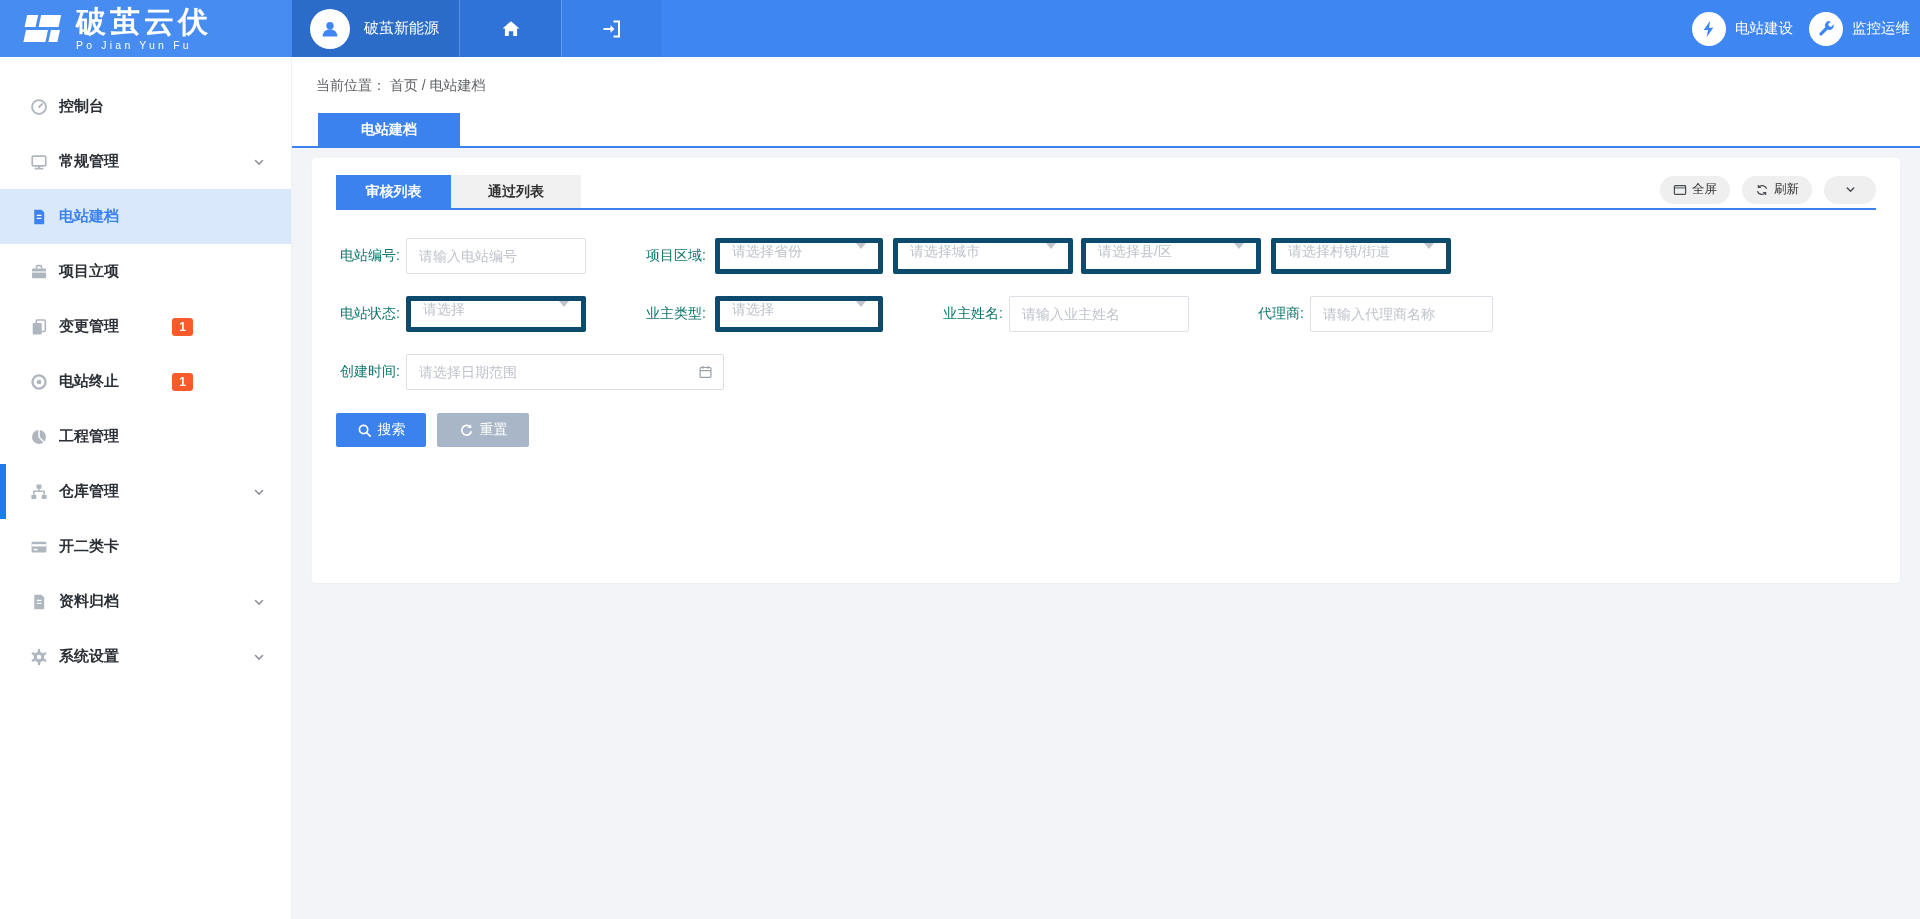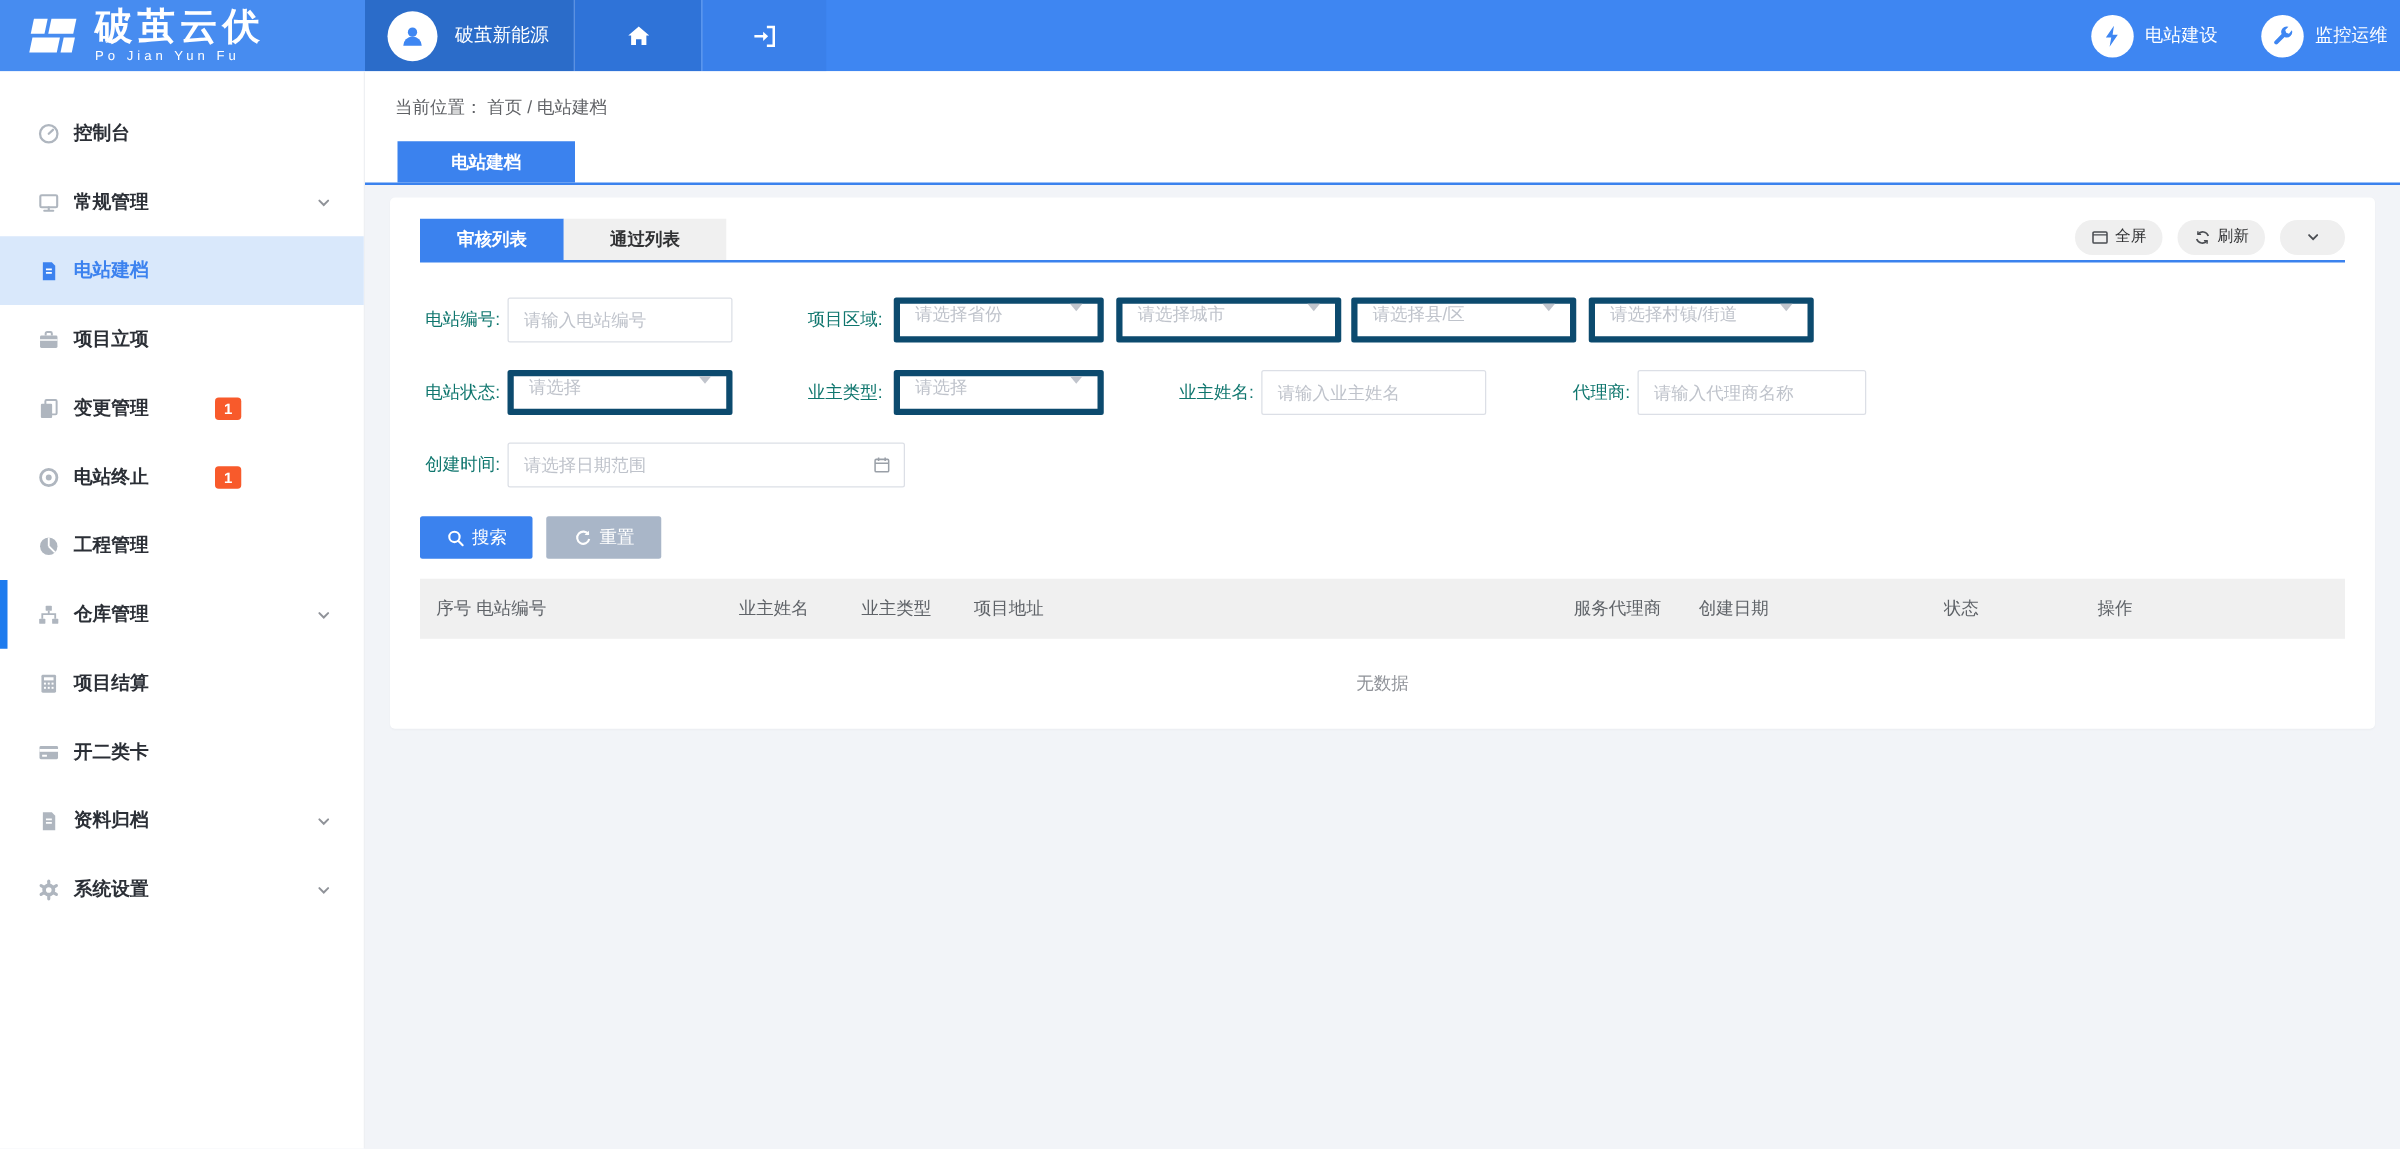--- a/index.html
+++ b/index.html
@@ -13,21 +13,21 @@
   .logo-mark { margin-right:12px; }
   .logo-text .cn { color:#fff; font-size:30px; font-weight:bold; letter-spacing:4px; line-height:1.05; }
   .logo-text .en { color:#fff; font-size:10.5px; letter-spacing:3.2px; margin-top:2px; }
   .seg { display:flex; align-items:center; flex:none; }
   .seg-user { width:167px; background:#2B6CC9; padding-left:18px; }
   .seg-home { width:102px; background:#2F73D8; justify-content:center; border-left:1px solid rgba(255,255,255,.22); }
   .seg-exit { width:100px; background:#3A80EA; justify-content:center; border-left:1px solid rgba(255,255,255,.22); }
   .avatar { width:40px; height:40px; border-radius:50%; background:#fff; color:#3E86F2; display:flex; align-items:center; justify-content:center; flex:none; }
   .company { color:#fff; font-size:15px; margin-left:14px; white-space:nowrap; }
   .topbar-fill { flex:1; }
-  .top-nav { display:flex; align-items:center; gap:35px; padding-right:10px;font-family:Liberation Serif, serif; }
+  .top-nav { display:flex; align-items:center; gap:16px; padding-right:10px;font-family:Liberation Serif, serif; }
   .top-nav-item { display:flex; align-items:center; cursor:pointer; }
   .top-circle { width:34px; height:34px; border-radius:50%; background:#fff; color:#3E86F2; display:flex; align-items:center; justify-content:center; flex:none; }
   .top-nav-label { color:#fff; font-size:14.5px; margin-left:9px; white-space:nowrap; }
 
   
   .main { display:flex; height:862px; }
   .sidebar { width:292px; flex:none; background:#fff; border-right:1px solid #EEF0F3; padding-top:22px; }
   .content { flex:1; display:flex; flex-direction:column; }
 
   
@@ -249,37 +249,20 @@
         </svg>
       </span>
       <span class="s-label">仓库管理</span>
       <span class="s-chevron">
         <svg width="12" height="12" viewBox="0 0 12 12" fill="none" stroke="currentColor" stroke-width="1.6" stroke-linecap="round">
             <path d="M2.5 4.5 6 8l3.5-3.5"></path>
           </svg>
       </span>
     </div>
 
-    <div class="s-item">
-      <span class="s-icon">
-        <svg width="18" height="18" viewBox="0 0 16 16">
-          <rect x="2.8" y="1.6" width="10.4" height="12.8" rx="1" fill="currentColor"></rect>
-          <rect x="4.6" y="3.4" width="6.8" height="2.2" fill="#fff"></rect>
-          <g fill="#fff">
-            <rect x="4.6" y="7.2" width="1.4" height="1.4"></rect>
-              <rect x="7.3" y="7.2" width="1.4" height="1.4"></rect>
-              <rect x="10" y="7.2" width="1.4" height="1.4"></rect>
-            <rect x="4.6" y="10.2" width="1.4" height="1.4"></rect>
-              <rect x="7.3" y="10.2" width="1.4" height="1.4"></rect>
-              <rect x="10" y="10.2" width="1.4" height="1.4"></rect>
-          </g>
-        </svg>
-      </span>
-      <span class="s-label">项目结算</span>
-    </div>
 
     <div class="s-item">
       <span class="s-icon">
         <svg width="18" height="18" viewBox="0 0 16 16">
           <rect x="1.4" y="3.4" width="13.2" height="9.4" rx="1" fill="currentColor"></rect>
           <rect x="1.4" y="5.5" width="13.2" height="2" fill="#fff"></rect>
           <rect x="3.3" y="9.6" width="3.4" height="1.4" fill="#fff"></rect>
         </svg>
       </span>
       <span class="s-label">开二类卡</span>
@@ -439,32 +422,18 @@
             <span>
               <svg width="15" height="15" viewBox="0 0 16 16" fill="none" stroke="#fff" stroke-width="1.8">
                 <path d="M12.6 5A5.2 5.2 0 1 0 13.2 8.8"></path>
                 <path d="M13 1.6v3.8H9.2z" fill="#fff" stroke="none"></path>
               </svg>
             </span>
             <span>重置</span>
           </button>
         </div>
 
-        <div class="table">
-          <div class="t-head">
-            <div class="c c0">序号</div>
-            <div class="c c1">电站编号</div>
-            <div class="c c2">业主姓名</div>
-            <div class="c c3">业主类型</div>
-            <div class="c c4">项目地址</div>
-            <div class="c c5">服务代理商</div>
-            <div class="c c6">创建日期</div>
-            <div class="c c7">状态</div>
-            <div class="c c8">操作</div>
-          </div>
-          <div class="t-empty">无数据</div>
-        </div>
 
       </div>
     </div>
 
   </section>
 </div>
 
 </body></html>

